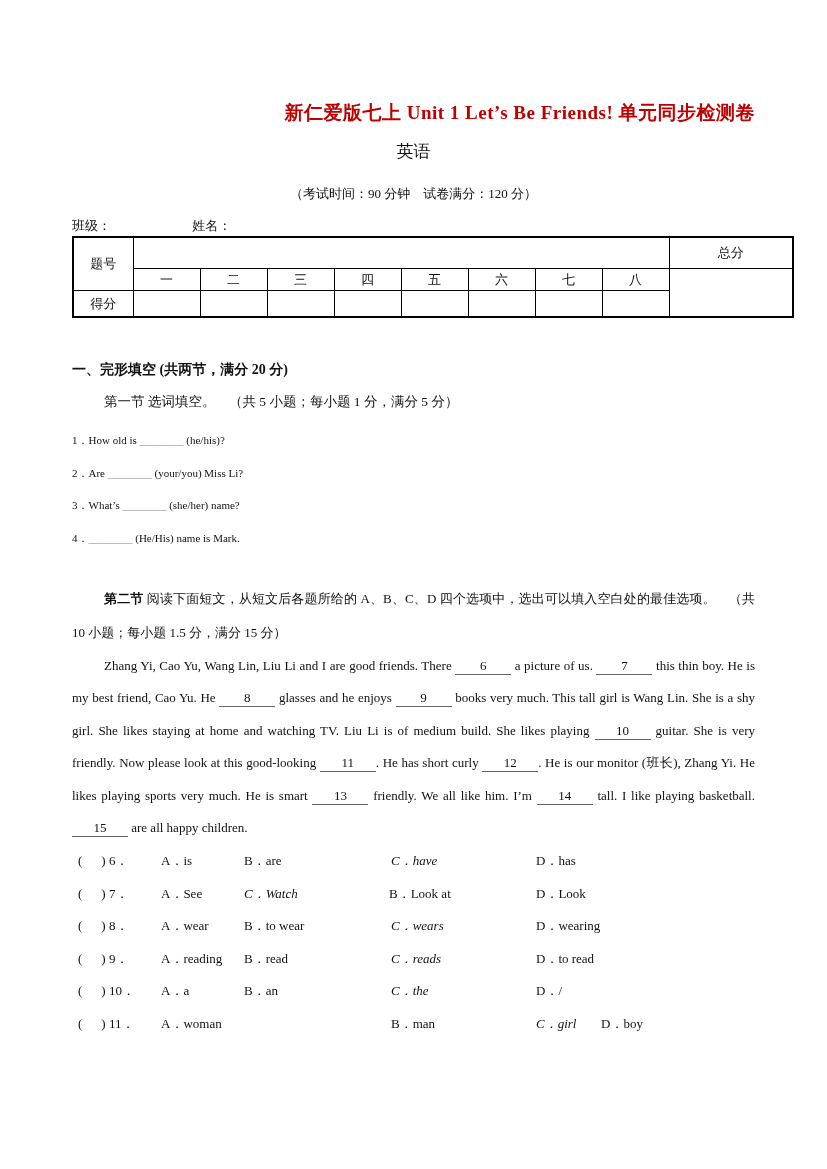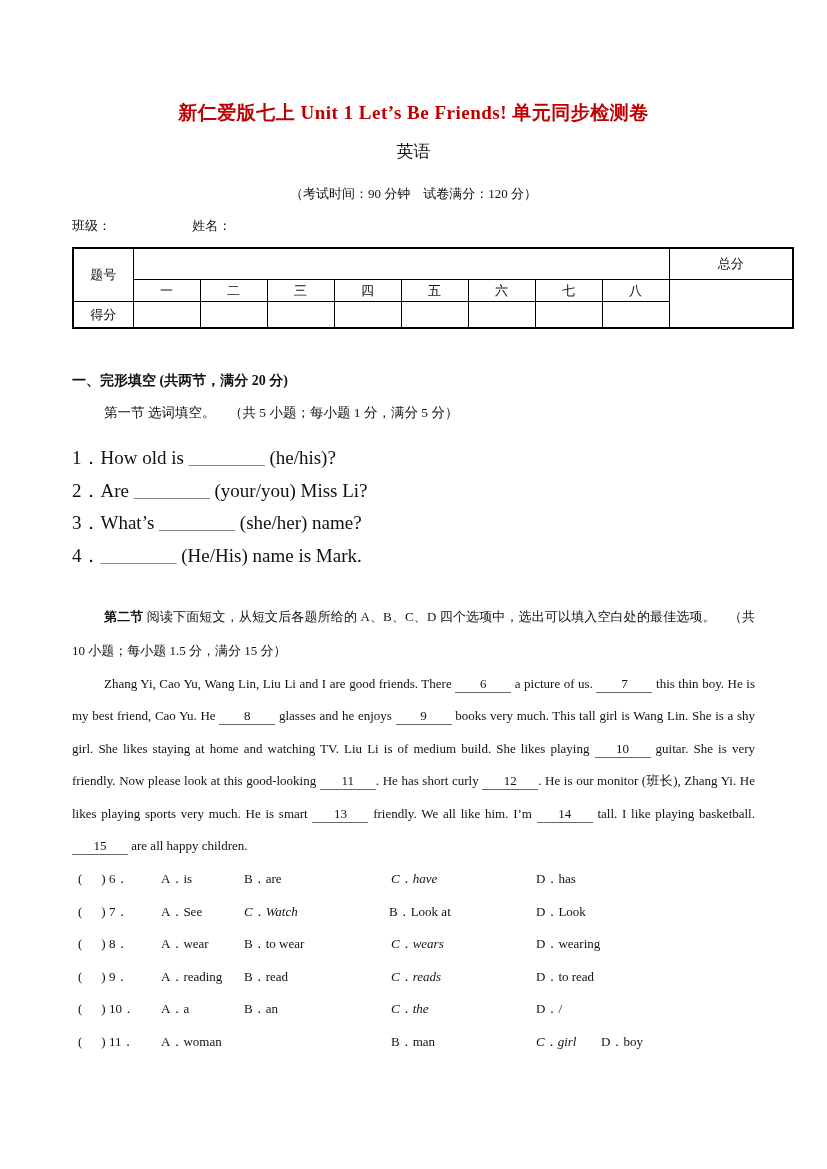--- a/index.html
+++ b/index.html
@@ -1,34 +1,34 @@
 <!DOCTYPE html>
 <html><head>
 <meta charset="utf-8">
 <style>
   html,body{margin:0;padding:0;background:#fff;}
   body{width:827px;height:1169px;overflow:hidden;
        font-family:"Liberation Serif","DejaVu Serif",serif;color:#111;}
   .page{box-sizing:border-box;width:827px;height:1169px;padding:100px 72px 0 72px;}
-  .title{font-size:19px;font-weight:bold;text-align:center;line-height:26px;letter-spacing:.5px;}
+  .title{font-size:19px;font-weight:bold;text-align:right;line-height:26px;letter-spacing:.5px;}
   .subject{font-size:17px;text-align:center;margin-top:14px;line-height:24px;}
   .exam-info{font-size:13px;text-align:center;margin-top:21px;line-height:18px;}
   .class-row{font-size:13px;margin-top:14px;line-height:17px;}
   .name-label{margin-left:78px;}
-  table.score{border-collapse:collapse;margin-top:13px;width:720px;table-layout:fixed;
+  table.score{border-collapse:collapse;margin-top:2px;width:720px;table-layout:fixed;
               border:2px solid #000;}
   table.score td{border:1px solid #000;text-align:center;font-size:13px;padding:0;
                  overflow:hidden;}
   table.score tr.r1 td{height:30px;}
   table.score tr.r2 td{height:21px;}
   table.score tr.r3 td{height:25px;}
   .sec-heading{margin-top:42px;font-size:14px;font-weight:bold;line-height:20px;}
   .part-heading{margin-top:12px;margin-left:32px;font-size:13.5px;line-height:20px;}
   .part-heading b{font-weight:normal;}
-  .fillq{margin-top:19px;font-size:19px;}
+  .fillq{margin-top:12px;font-size:11px;}
   .fillq .q{line-height:32.6px;white-space:nowrap;}
   .uscore{color:#848484;}
   .part2-heading{margin-top:28px;font-size:13px;line-height:33.8px;text-align:justify;
                  text-indent:32px;}
   .part2-heading b{font-weight:bold;}
   .passage{font-size:13px;line-height:32.4px;text-align:justify;text-indent:32px;}
   .blank{display:inline-block;min-width:56px;text-align:center;border-bottom:1px solid #666;
          line-height:14px;padding-bottom:1px;text-indent:0;}
   .mc{margin-top:1px;margin-left:6px;font-size:13px;}
   .mc-row{display:flex;line-height:32.5px;}

